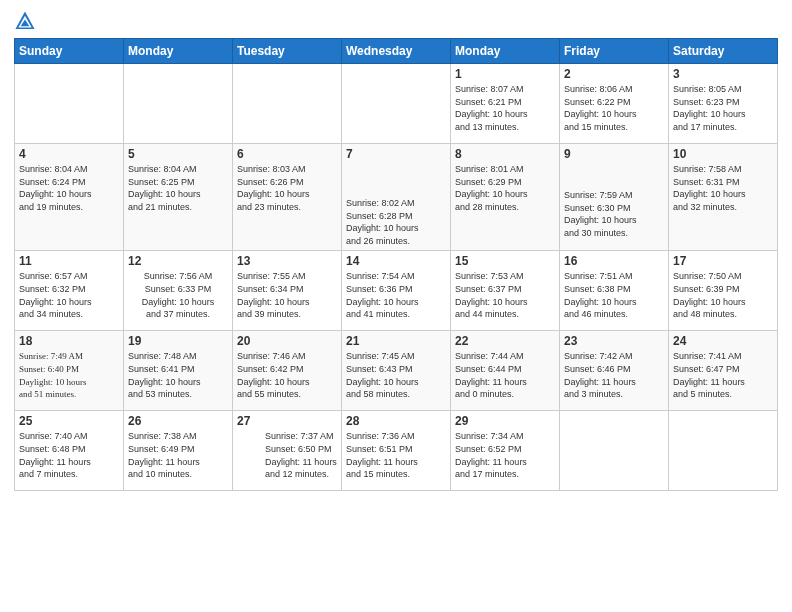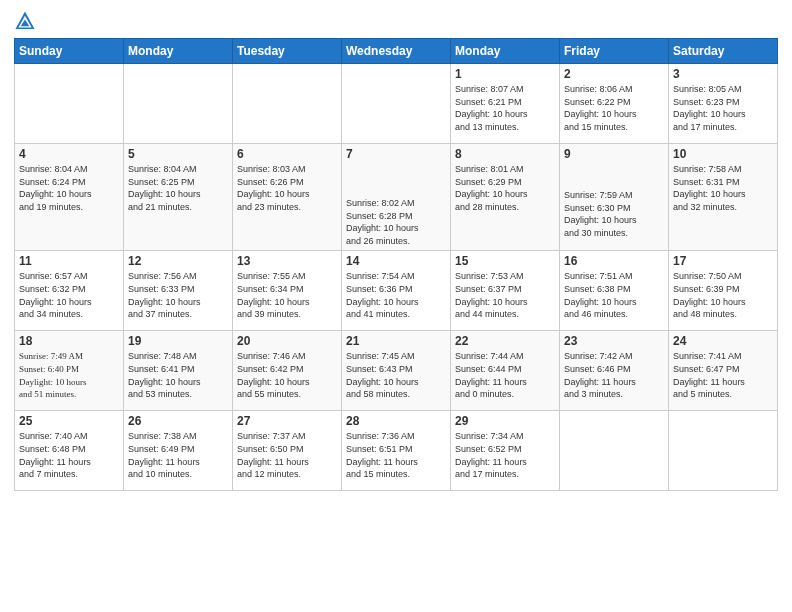--- a/index.html
+++ b/index.html
@@ -214,21 +214,21 @@
         <tr>
           <td>
             <span class="day-number">11</span>
             <div class="day-info" style="white-space: pre-line;">Sunrise: 6:57 AM
 Sunset: 6:32 PM
 Daylight: 10 hours
 and 34 minutes.</div>
           </td>
           <td>
             <span class="day-number">12</span>
-            <div class="day-info" style="white-space: pre-line;">Sunrise: 7:56 AM
+            <div class="day-info" style="white-space: pre-line; text-align: center;">Sunrise: 7:56 AM
 Sunset: 6:33 PM
 Daylight: 10 hours
 and 37 minutes.</div>
           </td>
           <td>
             <span class="day-number">13</span>
             <div class="day-info" style="white-space: pre-line;">Sunrise: 7:55 AM
 Sunset: 6:34 PM
 Daylight: 10 hours
 and 39 minutes.</div>
@@ -323,21 +323,21 @@
           </td>
           <td>
             <span class="day-number">26</span>
             <div class="day-info" style="white-space: pre-line;">Sunrise: 7:38 AM
 Sunset: 6:49 PM
 Daylight: 11 hours
 and 10 minutes.</div>
           </td>
           <td>
             <span class="day-number">27</span>
-            <div class="day-info" style="white-space: pre-line;">Sunrise: 7:37 AM
+            <div class="day-info" style="white-space: pre-line; margin-left: 28px;">Sunrise: 7:37 AM
 Sunset: 6:50 PM
 Daylight: 11 hours
 and 12 minutes.</div>
           </td>
           <td>
             <span class="day-number">28</span>
             <div class="day-info" style="white-space: pre-line;">Sunrise: 7:36 AM
 Sunset: 6:51 PM
 Daylight: 11 hours
 and 15 minutes.</div>

